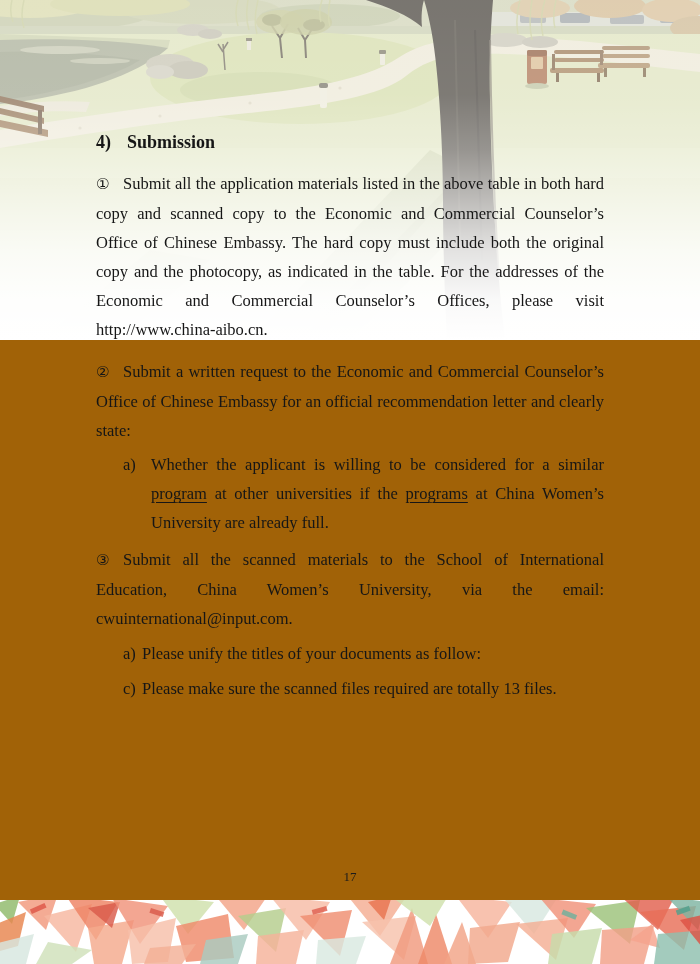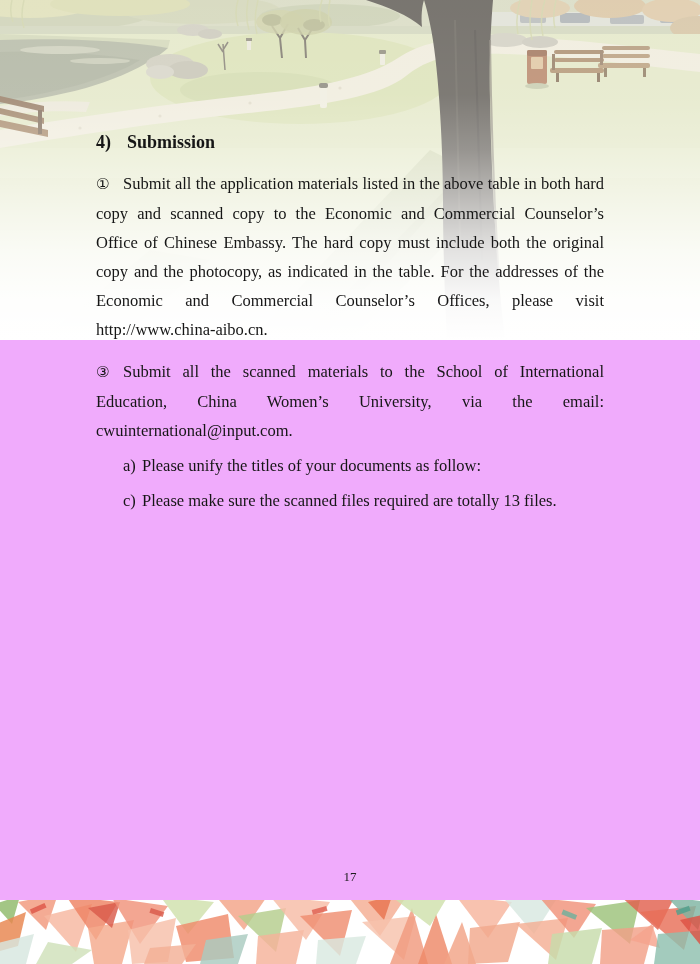--- a/index.html
+++ b/index.html
@@ -5,21 +5,21 @@
   html, body {
     margin: 0; padding: 0;
     width: 700px; height: 964px;
     overflow: hidden;
     background: #ffffff;
     font-family: "Liberation Serif", "DejaVu Serif", serif;
   }
   .page {
     position: relative;
     width: 700px; height: 964px;
-    background: #f0abfc;
+    background: #a16207;
   }
   
   .photo {
     position: absolute; top: 0; left: 0;
     width: 700px; height: 340px;
     z-index: 0;
   }
   .photo svg { display: block; }
   .photo-fade {
     position: absolute; inset: 0;
@@ -227,21 +227,23 @@
     </svg>
     <div class="photo-fade"></div>
   </div>
 
   <main class="content">
 
     <div class="heading"><span class="h-num">4)</span><span class="h-title">Submission</span></div>
 
     <p class="para"><span class="circ">①</span><span>Submit all the application materials listed in the above table in both hard copy and scanned copy to the Economic and Commercial Counselor’s Office of Chinese Embassy. The hard copy must include both the original copy and the photocopy, as indicated in the table. For the addresses of the Economic and Commercial Counselor’s Offices, please visit </span><span class="link-plain">http://www.china-aibo.cn</span><span>.</span></p>
 
-
+    <p class="para tight"><span class="circ">②</span><span>Submit a written request to the Economic and Commercial Counselor’s Office of Chinese Embassy for an official recommendation letter and clearly state:</span></p>
+
+    <div class="li2"><span class="li2-marker">a)</span><span>Whether the applicant is willing to be considered for a similar </span><span class="spell">program</span><span> at other universities if the </span><span class="spell">programs</span><span> at China Women’s University are already full.</span></div>
 
 
     <p class="para p3-head"><span class="circ">③</span><span>Submit all the scanned materials to the School of International Education, China Women’s University, via the email: </span><span class="link-plain">cwuinternational@input.com</span><span>.</span></p>
 
     <div class="li3 tight"><span class="li3-marker">a)</span><span>Please unify the titles of your documents as follow:</span></div>
 
 
 
     <div class="li3"><span class="li3-marker">c)</span><span>Please make sure the scanned files required are totally 13 files.</span></div>
 

